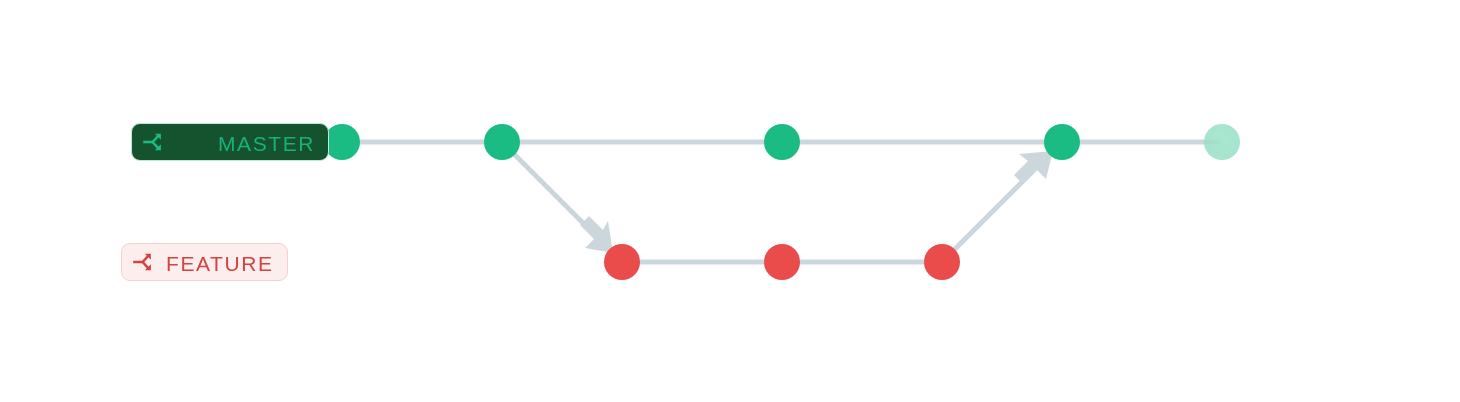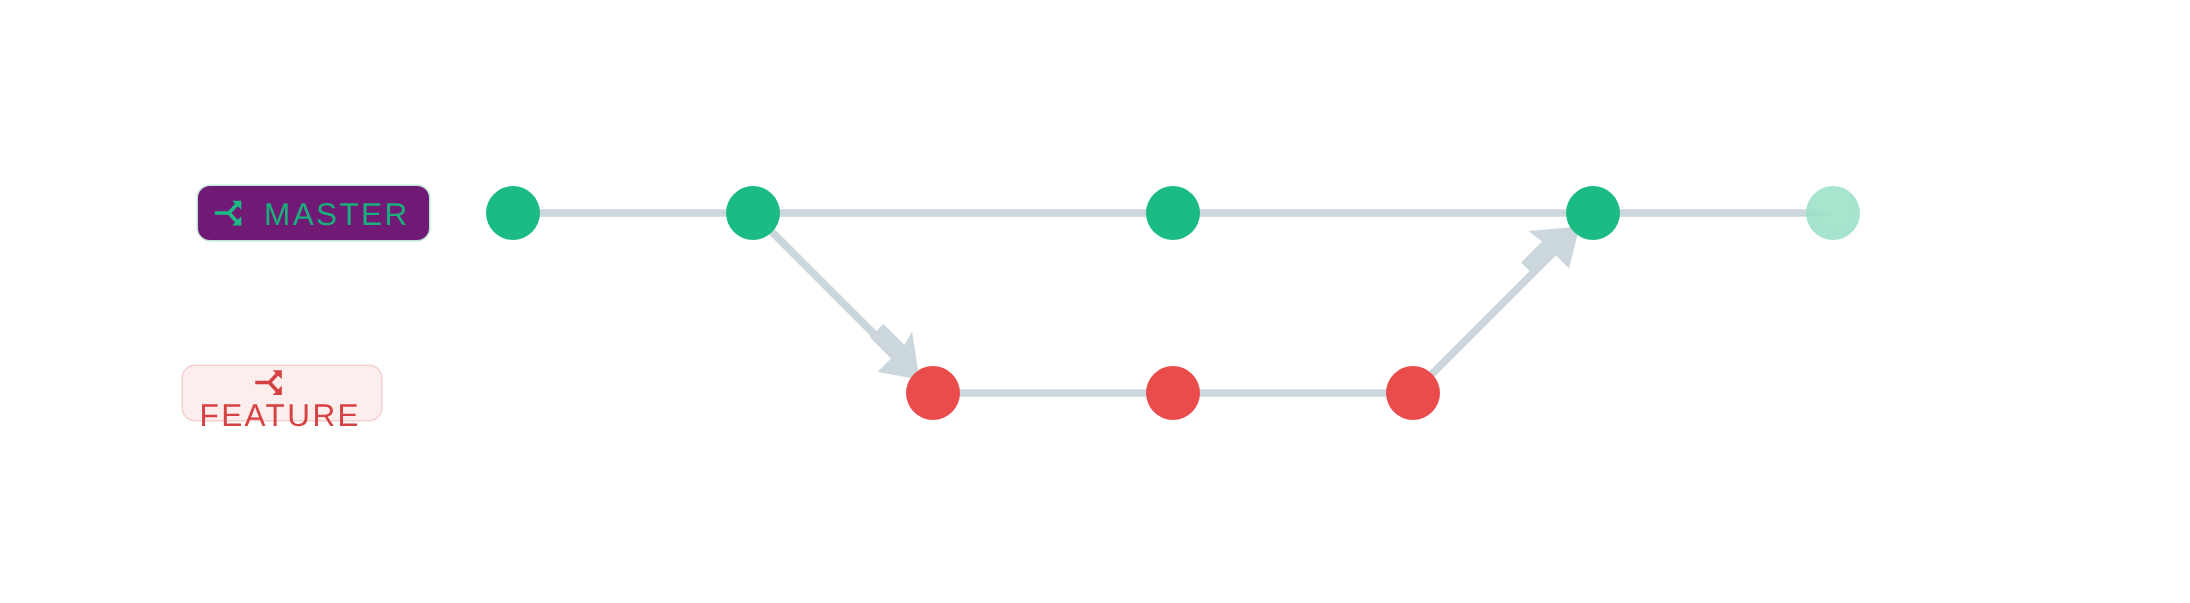--- a/index.html
+++ b/index.html
@@ -53,31 +53,31 @@
     letter-spacing: 1.6px;
     font-weight: 400;
     text-transform: uppercase;
     position: relative;
     top: 1px;
   }
 
   #badge-master {
     left: 131px;
     top: 123px;
-    background: #701a75;
+    background: #14532d;
     border-color: #bde9d5;
+    gap: 42px;
   }
   #badge-master .badge-label { color: #18b07b; }
 
   #badge-feature {
     left: 121px;
     top: 243px;
     background: #fdeeee;
     border-color: #f6cfcf;
-    flex-direction: column;
   }
   #badge-feature .badge-label { color: #d64242; }
 </style>
 </head>
 <body>
 
 <div id="stage">
 
   <svg id="graph" viewBox="0 0 1460 402" width="1460" height="402" xmlns="http://www.w3.org/2000/svg">
     <defs>

